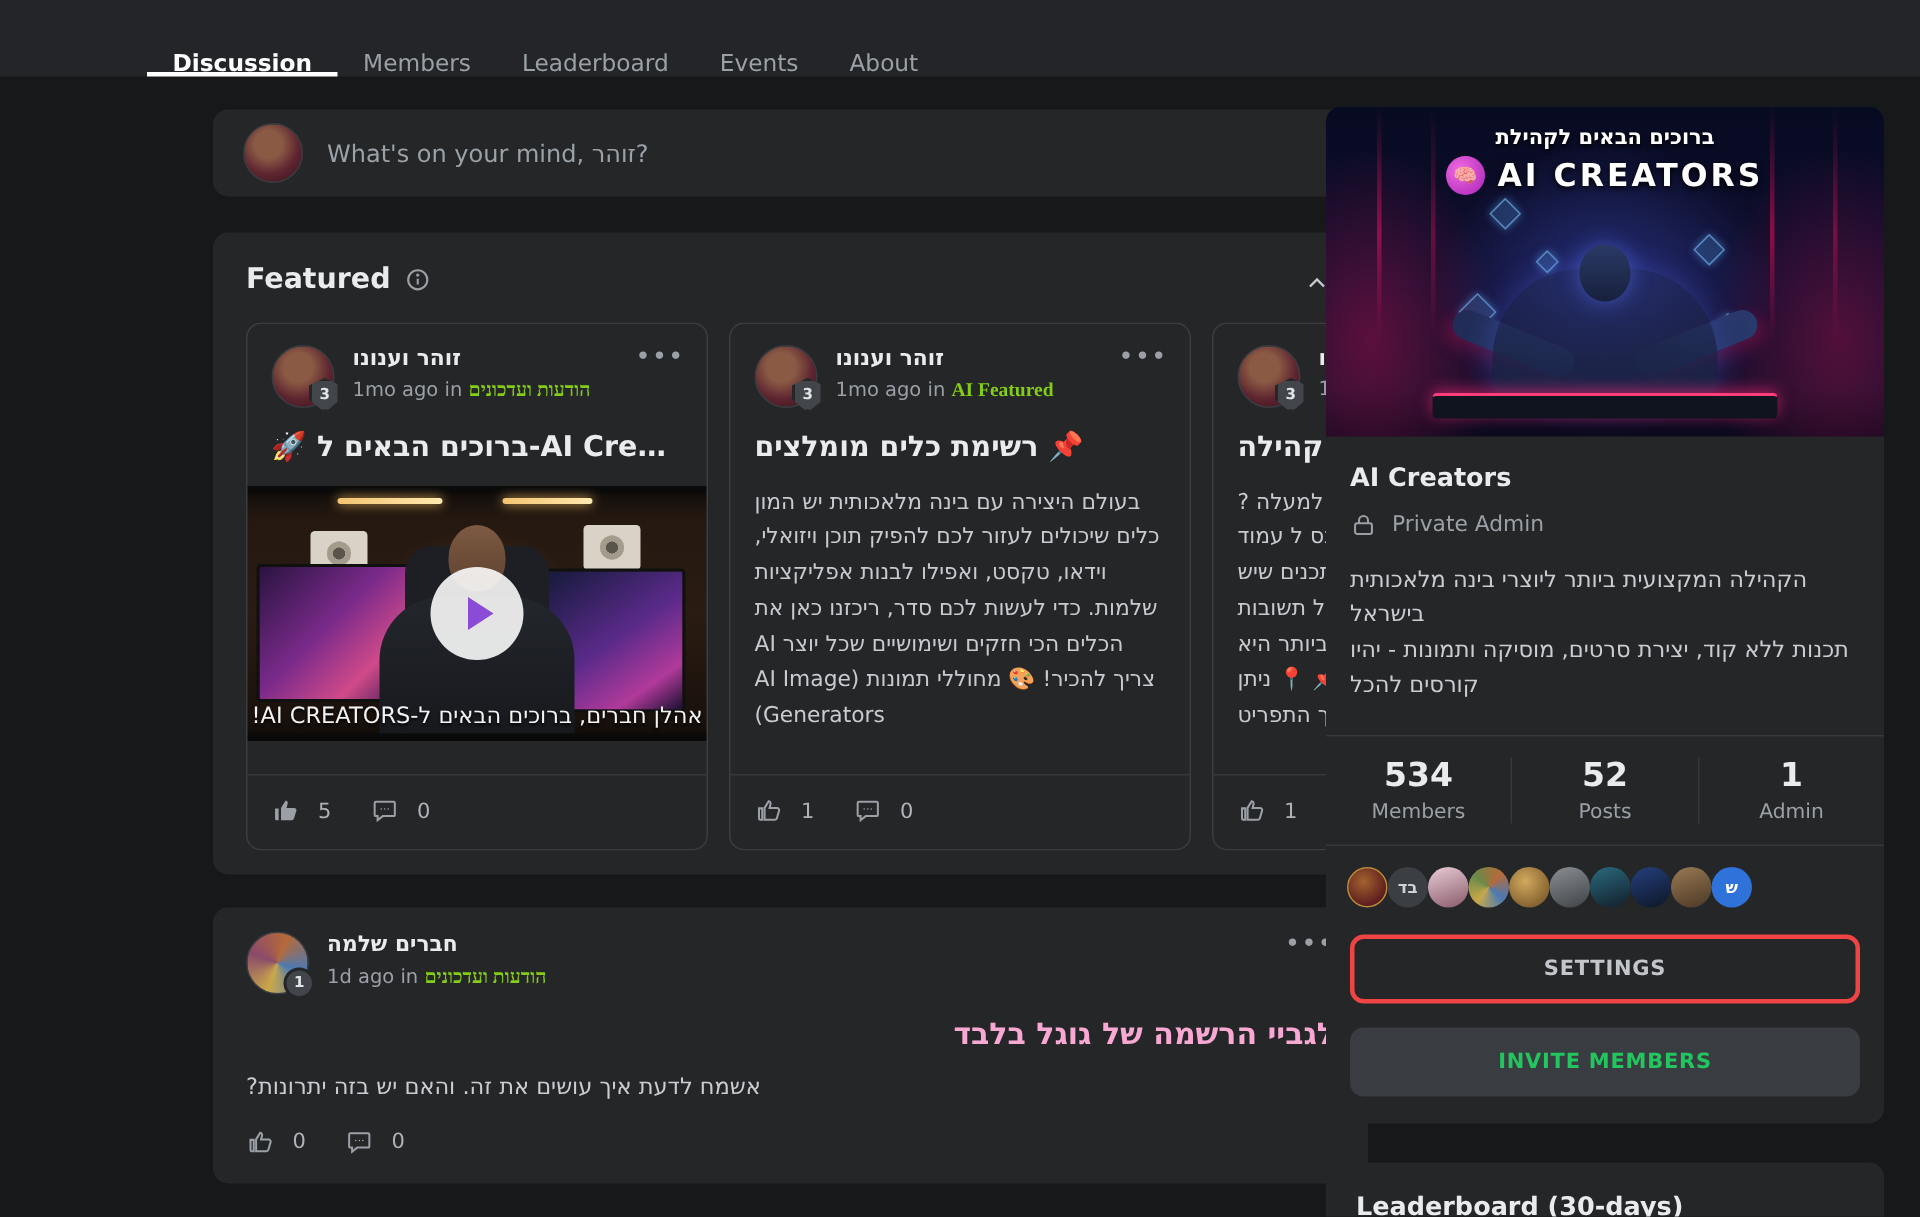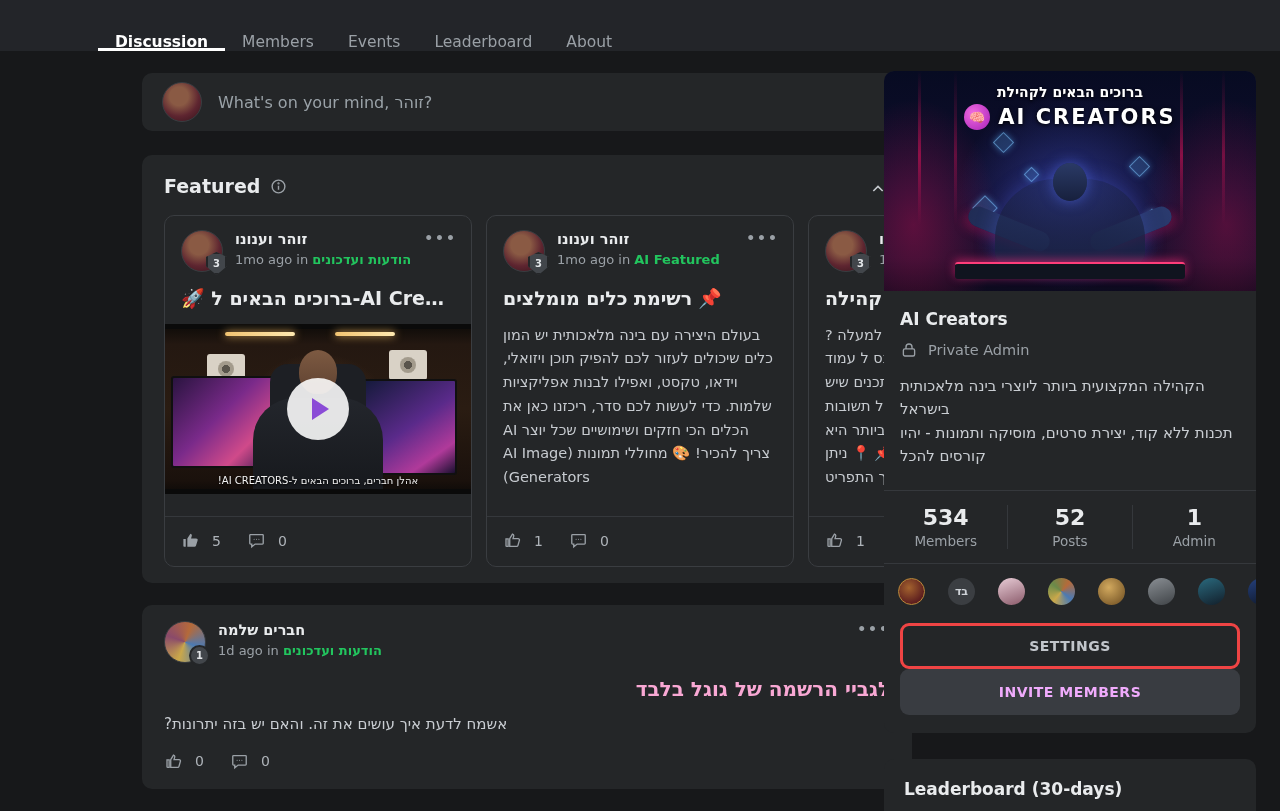--- a/index.html
+++ b/index.html
@@ -29,21 +29,21 @@
   .chevron-up{position:absolute;right:26px;top:26px;color:#c6cacf;}
   .cards-row{display:flex;gap:14px;margin-top:16px;margin-right:-22px;height:352px;overflow:hidden;}
   .fcard{width:308px;flex:none;height:352px;background:#242628;border:1px solid #3a3d41;border-radius:10px;display:flex;flex-direction:column;box-sizing:border-box;overflow:hidden;}
   .fcard-head{display:flex;align-items:flex-start;padding:14px 16px 0;position:relative;}
   .fcard .avatar{width:40px;height:40px;position:relative;}
   .avatar-wrap{position:relative;flex:none;margin-right:12px;}
   .level-badge{position:absolute;right:-4px;bottom:-3px;width:17px;height:19px;background:#42464b;border:2px solid #242628;color:#e2e5e8;font-size:10px;font-weight:700;display:flex;align-items:center;justify-content:center;clip-path:polygon(50% 0,100% 22%,100% 62%,50% 100%,0 62%,0 22%);}
   .level-badge.round{clip-path:none;border-radius:50%;width:17px;height:17px;}
   .author-name{color:#e9ebed;font-size:14.5px;font-weight:700;line-height:1.35;}
   .post-meta{color:#9aa0a6;font-size:13px;margin-top:2px;}
-  .post-meta b{color:#22c55e;font-weight:700;}
+  .post-meta b{color:#84cc16;font-weight:700;font-family:Liberation Serif, serif;}
   .dots{position:absolute;right:14px;top:14px;color:#9aa0a6;letter-spacing:2px;font-weight:700;font-size:14px;}
   .fcard-title{margin:14px 16px 0;color:#e9ebed;font-size:19px;font-weight:700;line-height:1.35;}
   .ltr-trunc{direction:ltr;white-space:nowrap;overflow:hidden;text-overflow:ellipsis;}
   .rtl-left{direction:rtl;text-align:left;}
   .fcard-body{margin:12px 16px 0;color:#c7cbd0;font-size:14.5px;line-height:1.64;}
   .pre{white-space:pre-line;}
   .fcard-footer{margin-top:auto;border-top:1px solid #35383c;display:flex;align-items:center;gap:26px;padding:14px 16px 16px;}
   .react{display:flex;align-items:center;gap:12px;color:#9aa0a6;}
   .react .count{color:#aeb3b9;font-size:14px;}
 
@@ -55,21 +55,21 @@
   .monitor{position:absolute;border:2px solid #101010;border-radius:3px;}
   .mon-l{left:6px;top:52px;width:100px;height:88px;background:linear-gradient(135deg,#2a1440,#7a2a8a 45%,#d04a8a 75%,#3a1a50);}
   .mon-r{left:196px;top:55px;width:92px;height:92px;background:linear-gradient(145deg,#141a3a,#5a2a8a 50%,#b03a9a 80%,#1a1030);}
   .speaker{position:absolute;width:38px;height:30px;background:#d9d2c6;border-radius:3px;}
   .speaker::after{content:"";position:absolute;left:50%;top:50%;width:16px;height:16px;transform:translate(-50%,-50%);border-radius:50%;background:radial-gradient(circle,#5a554c 0 35%,#a39b8c 36% 70%,#7d766a 71%);}
   .person-head{position:absolute;left:50%;top:26px;transform:translateX(-50%);width:38px;height:44px;border-radius:50% 50% 46% 46%;background:linear-gradient(180deg,#7d5a42,#5e4130);}
   .person-body{position:absolute;left:50%;bottom:-8px;transform:translateX(-50%);width:130px;height:104px;border-radius:42px 42px 0 0;background:linear-gradient(180deg,#23262c,#15171b);}
   .chair{position:absolute;left:50%;top:40px;transform:translateX(-50%);width:96px;height:120px;border-radius:18px;background:#1d1f24;}
   .play{position:absolute;left:50%;top:50%;transform:translate(-50%,-50%);width:62px;height:62px;border-radius:50%;background:rgba(255,255,255,.88);display:flex;align-items:center;justify-content:center;}
   .play::after{content:"";border-left:17px solid #8a4bd6;border-top:11px solid transparent;border-bottom:11px solid transparent;margin-left:5px;}
-  .vcaption{position:absolute;left:0;right:0;bottom:8px;text-align:center;color:#f2f2f2;font-size:10px;text-shadow:0 1px 2px #000;direction:rtl;}
+  .vcaption{position:absolute;left:0;right:0;bottom:8px;text-align:center;color:#f2f2f2;font-size:15px;text-shadow:0 1px 2px #000;direction:rtl;}
   .letterbox{position:absolute;left:0;right:0;height:5px;background:#0a0a0a;}
 
   
   .post{margin-top:22px;padding:16px 22px 12px;position:relative;}
   .post .avatar{width:40px;height:40px;background:conic-gradient(from 20deg,#b56a3a,#4a7ab5,#caa84a,#8a4a6a,#b56a3a);}
   .post-title{margin-top:14px;color:#f9a8d4;font-size:20px;font-weight:700;text-align:right;}
   .post-body{margin-top:12px;color:#c9cdd2;font-size:15px;line-height:1.5;}
   .post-footer{display:flex;align-items:center;gap:26px;margin-top:16px;padding-bottom:6px;}
 
   
@@ -96,49 +96,49 @@
   .group-info{padding:18px 16px 0;}
   .group-name{color:#e9ebed;font-size:17px;font-weight:700;}
   .privacy{display:flex;align-items:center;gap:10px;margin-top:12px;color:#9aa0a6;font-size:14.5px;}
   .group-desc{margin-top:16px;color:#c9cdd2;font-size:15px;line-height:1.55;}
   .sdivider{border-top:1px solid #35383c;margin-top:22px;}
   .stats{display:flex;height:72px;align-items:center;}
   .stat{flex:1;text-align:center;}
   .stat + .stat{border-left:1px solid #35383c;}
   .stat-value{color:#e9ebed;font-size:22px;font-weight:700;}
   .stat-label{color:#9aa0a6;font-size:13.5px;margin-top:3px;}
-  .member-avatars{display:flex;gap:23px;padding:14px 14px 0;}
+  .member-avatars{display:flex;gap:0;padding:14px 14px 0;}
   .mav{width:27px;height:27px;border-radius:50%;flex:none;display:flex;align-items:center;justify-content:center;font-size:11px;font-weight:700;color:#cfd3d8;}
   .mav1{background:radial-gradient(circle at 40% 35%,#a3622e,#5e1f1f 70%);border:1px solid #b98a3a;box-sizing:border-box;}
   .mav2{background:#3b3e42;}
   .mav3{background:linear-gradient(160deg,#e8ccd6,#8a5a6a);}
   .mav4{background:conic-gradient(from 40deg,#b56a3a,#4a7ab5,#caa84a,#6a8a4a,#b56a3a);}
   .mav5{background:radial-gradient(circle at 40% 35%,#d2a95e,#6a4a1f);}
   .mav6{background:linear-gradient(160deg,#8a8f94,#3f4347);}
   .mav7{background:linear-gradient(160deg,#2a6a7e,#121e2a);}
   .mav8{background:linear-gradient(160deg,#24407e,#0e1626);}
   .mav9{background:linear-gradient(160deg,#9a7a54,#4a3826);}
   .mav10{background:#2f72d9;color:#ffffff;}
   .sbuttons{padding:18px 16px 18px;}
   .btn{width:100%;height:46px;border-radius:9px;display:flex;align-items:center;justify-content:center;font-size:14px;font-weight:700;letter-spacing:.5px;box-sizing:border-box;cursor:pointer;font-family:inherit;}
   .btn-outline{background:transparent;border:3px solid #ef4444;color:#c2c6cb;}
-  .btn-filled{background:#393c41;border:none;color:#f0abfc;}
+  .btn-filled{background:#393c41;border:none;color:#22c55e;margin-top:16px;}
   .leaderboard{margin-top:26px;padding:20px 20px 40px;}
   .lb-title{color:#e9ebed;font-size:17px;font-weight:700;}
 </style>
 </head>
 <body>
 
 <div class="page">
 
   <div class="navbar">
     <div class="tab active">Discussion</div>
     <div class="tab">Members</div>
+    <div class="tab">Leaderboard</div>
     <div class="tab">Events</div>
-    <div class="tab">Leaderboard</div>
     <div class="tab">About</div>
   </div>
 
   <div class="feed">
 
     <div class="card composer">
       <div class="avatar"></div>
       <div class="composer-text">What's on your mind, זוהר?</div>
     </div>
 

